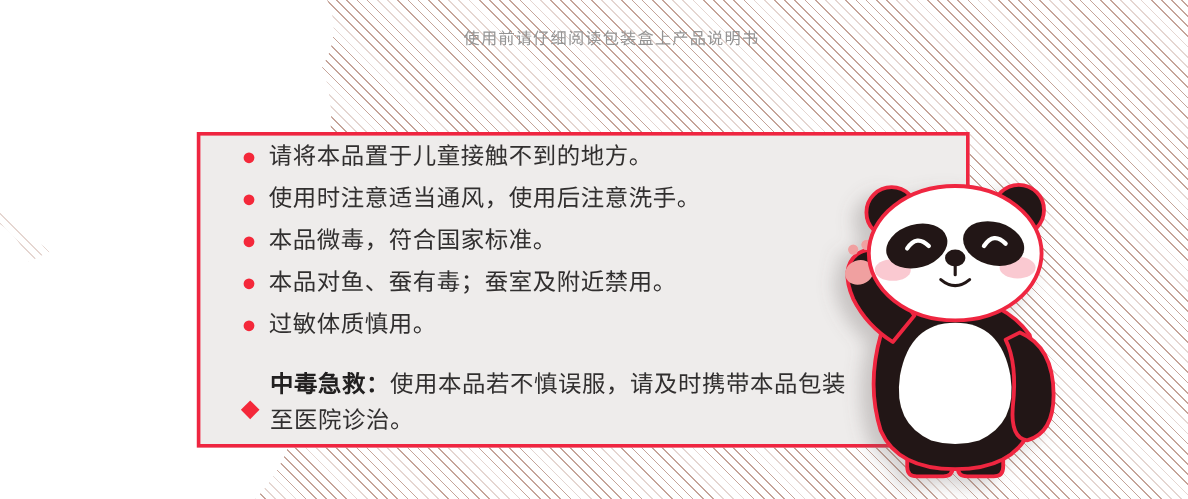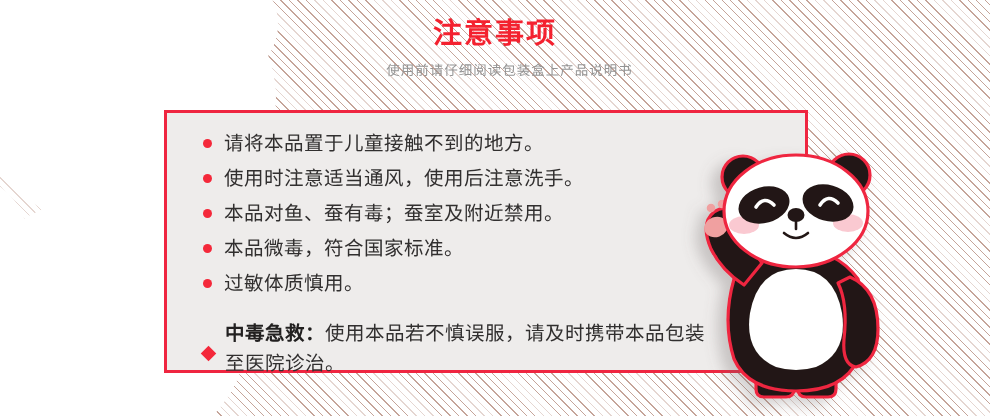--- a/index.html
+++ b/index.html
@@ -72,21 +72,21 @@
     top: 110px;
     width: 644px;
     height: 263px;
     box-sizing: border-box;
     background: #eeeceb;
     border: 3px solid #ef2540;
   }
 
   .panel-inner {
     position: relative;
-    padding: 16px 0 0 36px;
+    padding: 4px 0 0 36px;
     height: 100%;
     box-sizing: border-box;
   }
 
   
   .header {
     position: absolute;
     left: 0;
     top: 14px;
     width: 990px;
@@ -200,43 +200,42 @@
       </g>
 
       <g fill="#fdfbfa" opacity="0">
         <ellipse cx="140" cy="156" rx="44" ry="34"></ellipse>
         <ellipse cx="252" cy="146" rx="44" ry="34"></ellipse>
       </g>
     </svg>
   </div>
 
   <div class="header">
-    <div class="title">注意事项</div>
     <div class="subtitle">使用前请仔细阅读包装盒上产品说明书</div>
   </div>
 
   <div class="panel">
     <div class="panel-inner">
 
       <ul class="notice-list">
         <li class="notice-item">
           <span class="bullet-dot"></span>
           <span class="notice-text">请将本品置于儿童接触不到的地方。</span>
         </li>
         <li class="notice-item">
           <span class="bullet-dot"></span>
           <span class="notice-text">使用时注意适当通风，使用后注意洗手。</span>
         </li>
         <li class="notice-item">
           <span class="bullet-dot"></span>
+          <span class="notice-text">本品微毒，符合国家标准。</span>
+        </li>
+        <li class="notice-item">
+          <span class="bullet-dot"></span>
           <span class="notice-text">本品对鱼、蚕有毒；蚕室及附近禁用。</span>
-        </li>
-        <li class="notice-item">
-          <span class="bullet-dot"></span>
-          <span class="notice-text">本品微毒，符合国家标准。</span>
         </li>
         <li class="notice-item">
           <span class="bullet-dot"></span>
           <span class="notice-text">过敏体质慎用。</span>
         </li>
       </ul>
 
       <div class="emergency">
         <span class="bullet-diamond"></span>
         <div class="emergency-body">

